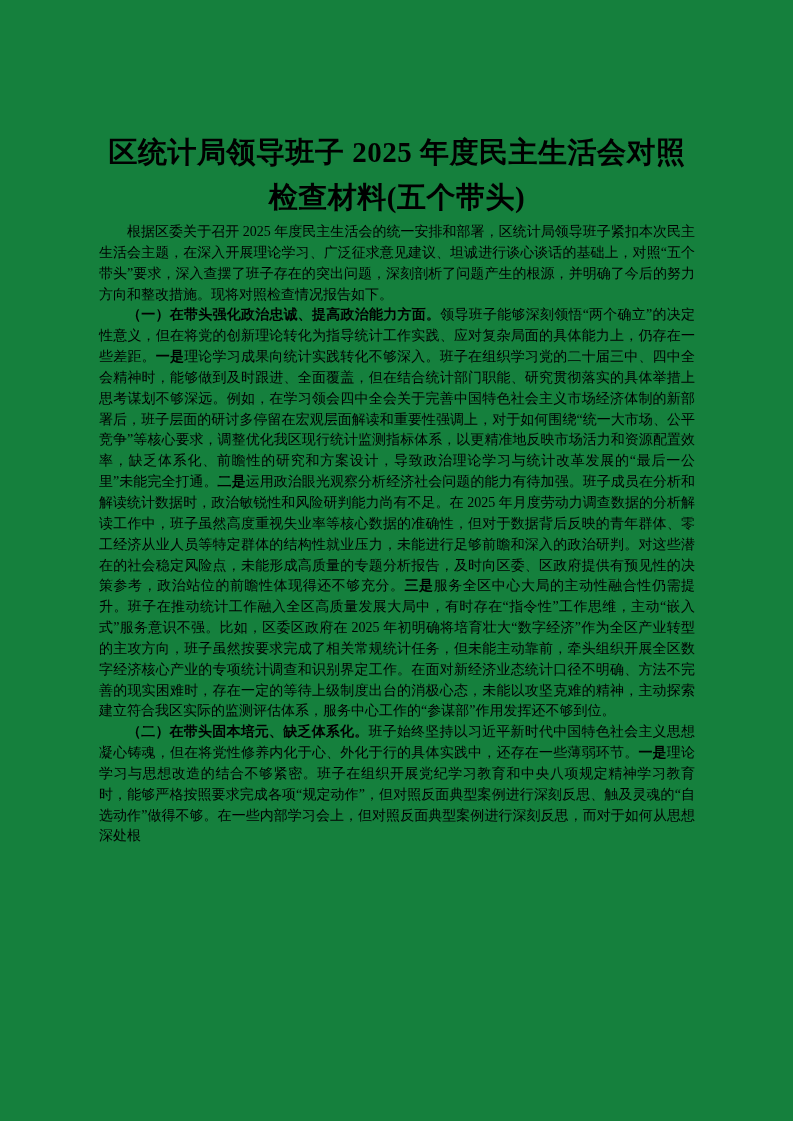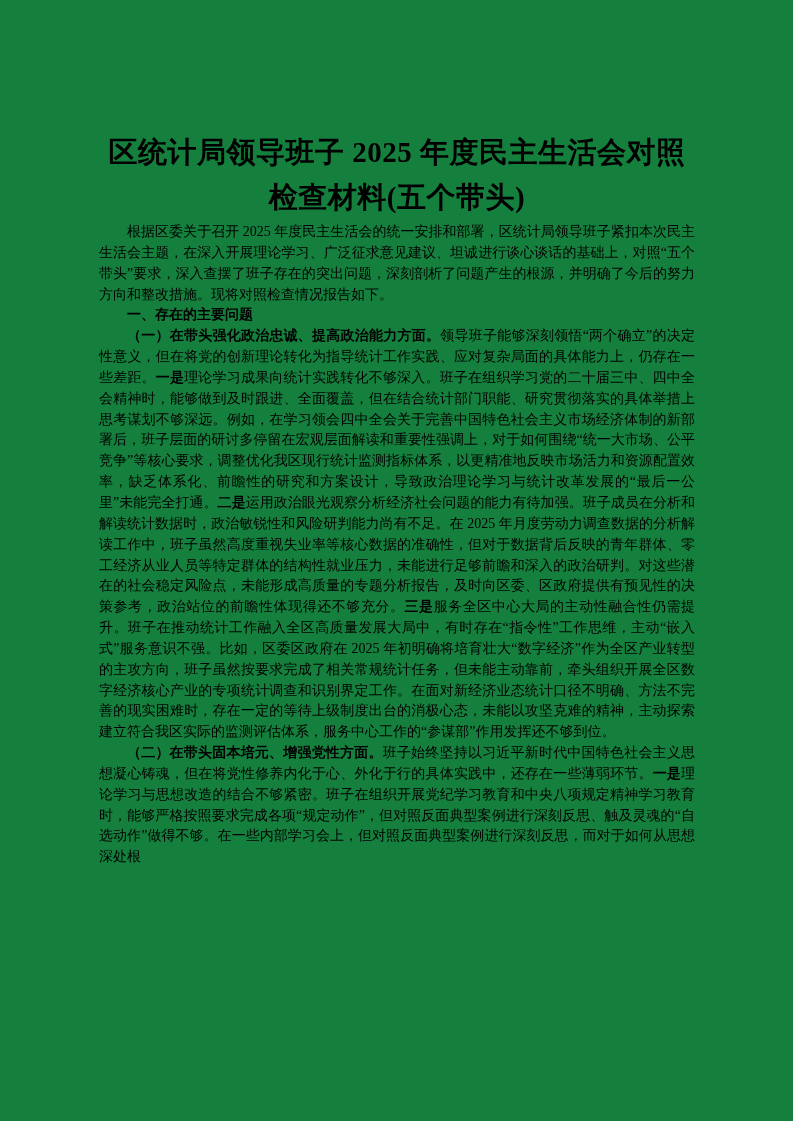--- a/index.html
+++ b/index.html
@@ -46,17 +46,16 @@
     font-weight: bold;
   }
 </style>
 </head>
 <body>
 
 <div class="page">
   <h1 class="doc-title">区统计局领导班子 2025 年度民主生活会对照检查材料(五个带头)</h1>
   <div class="doc-body" id="doc-body">
       <p class="para"><span>根据区委关于召开 2025 年度民主生活会的统一安排和部署，区统计局领导班子紧扣本次民主生活会主题，在深入开展理论学习、广泛征求意见建议、坦诚进行谈心谈话的基础上，对照“五个带头”要求，深入查摆了班子存在的突出问题，深刻剖析了问题产生的根源，并明确了今后的努力方向和整改措施。现将对照检查情况报告如下。</span></p>
-      <p class="para"><b>一、存在的主要问题</b></p>
       <p class="para"><b>（一）在带头强化政治忠诚、提高政治能力方面。</b><span>领导班子能够深刻领悟“两个确立”的决定性意义，但在将党的创新理论转化为指导统计工作实践、应对复杂局面的具体能力上，仍存在一些差距。</span><b>一是</b><span>理论学习成果向统计实践转化不够深入。班子在组织学习党的二十届三中、四中全会精神时，能够做到及时跟进、全面覆盖，但在结合统计部门职能、研究贯彻落实的具体举措上思考谋划不够深远。例如，在学习领会四中全会关于完善中国特色社会主义市场经济体制的新部署后，班子层面的研讨多停留在宏观层面解读和重要性强调上，对于如何围绕“统一大市场、公平竞争”等核心要求，调整优化我区现行统计监测指标体系，以更精准地反映市场活力和资源配置效率，缺乏体系化、前瞻性的研究和方案设计，导致政治理论学习与统计改革发展的“最后一公里”未能完全打通。</span><b>二是</b><span>运用政治眼光观察分析经济社会问题的能力有待加强。班子成员在分析和解读统计数据时，政治敏锐性和风险研判能力尚有不足。在 2025 年月度劳动力调查数据的分析解读工作中，班子虽然高度重视失业率等核心数据的准确性，但对于数据背后反映的青年群体、零工经济从业人员等特定群体的结构性就业压力，未能进行足够前瞻和深入的政治研判。对这些潜在的社会稳定风险点，未能形成高质量的专题分析报告，及时向区委、区政府提供有预见性的决策参考，政治站位的前瞻性体现得还不够充分。</span><b>三是</b><span>服务全区中心大局的主动性融合性仍需提升。班子在推动统计工作融入全区高质量发展大局中，有时存在“指令性”工作思维，主动“嵌入式”服务意识不强。比如，区委区政府在 2025 年初明确将培育壮大“数字经济”作为全区产业转型的主攻方向，班子虽然按要求完成了相关常规统计任务，但未能主动靠前，牵头组织开展全区数字经济核心产业的专项统计调查和识别界定工作。在面对新经济业态统计口径不明确、方法不完善的现实困难时，存在一定的等待上级制度出台的消极心态，未能以攻坚克难的精神，主动探索建立符合我区实际的监测评估体系，服务中心工作的“参谋部”作用发挥还不够到位。</span></p>
-      <p class="para"><b>（二）在带头固本培元、增强党性方面。</b><span>班子始终坚持以习近平新时代中国特色社会主义思想凝心铸魂，但在将党性修养内化于心、外化于行的具体实践中，还存在一些薄弱环节。</span><b>一是</b><span>理论学习与思想改造的结合不够紧密。班子在组织开展党纪学习教育和中央八项规定精神学习教育时，能够严格按照要求完成各项“规定动作”，但对照反面典型案例进行深刻反思、触及灵魂的“自选动作”做得不够。在一些内部学习会上，但对照反面典型案例进行深刻反思，而对于如何从思想深处根</span></p>
+      <p class="para"><b>（二）在带头固本培元、缺乏体系化。</b><span>班子始终坚持以习近平新时代中国特色社会主义思想凝心铸魂，但在将党性修养内化于心、外化于行的具体实践中，还存在一些薄弱环节。</span><b>一是</b><span>理论学习与思想改造的结合不够紧密。班子在组织开展党纪学习教育和中央八项规定精神学习教育时，能够严格按照要求完成各项“规定动作”，但对照反面典型案例进行深刻反思、触及灵魂的“自选动作”做得不够。在一些内部学习会上，但对照反面典型案例进行深刻反思，而对于如何从思想深处根</span></p>
     </div>
 </div>
 
 </body></html>

